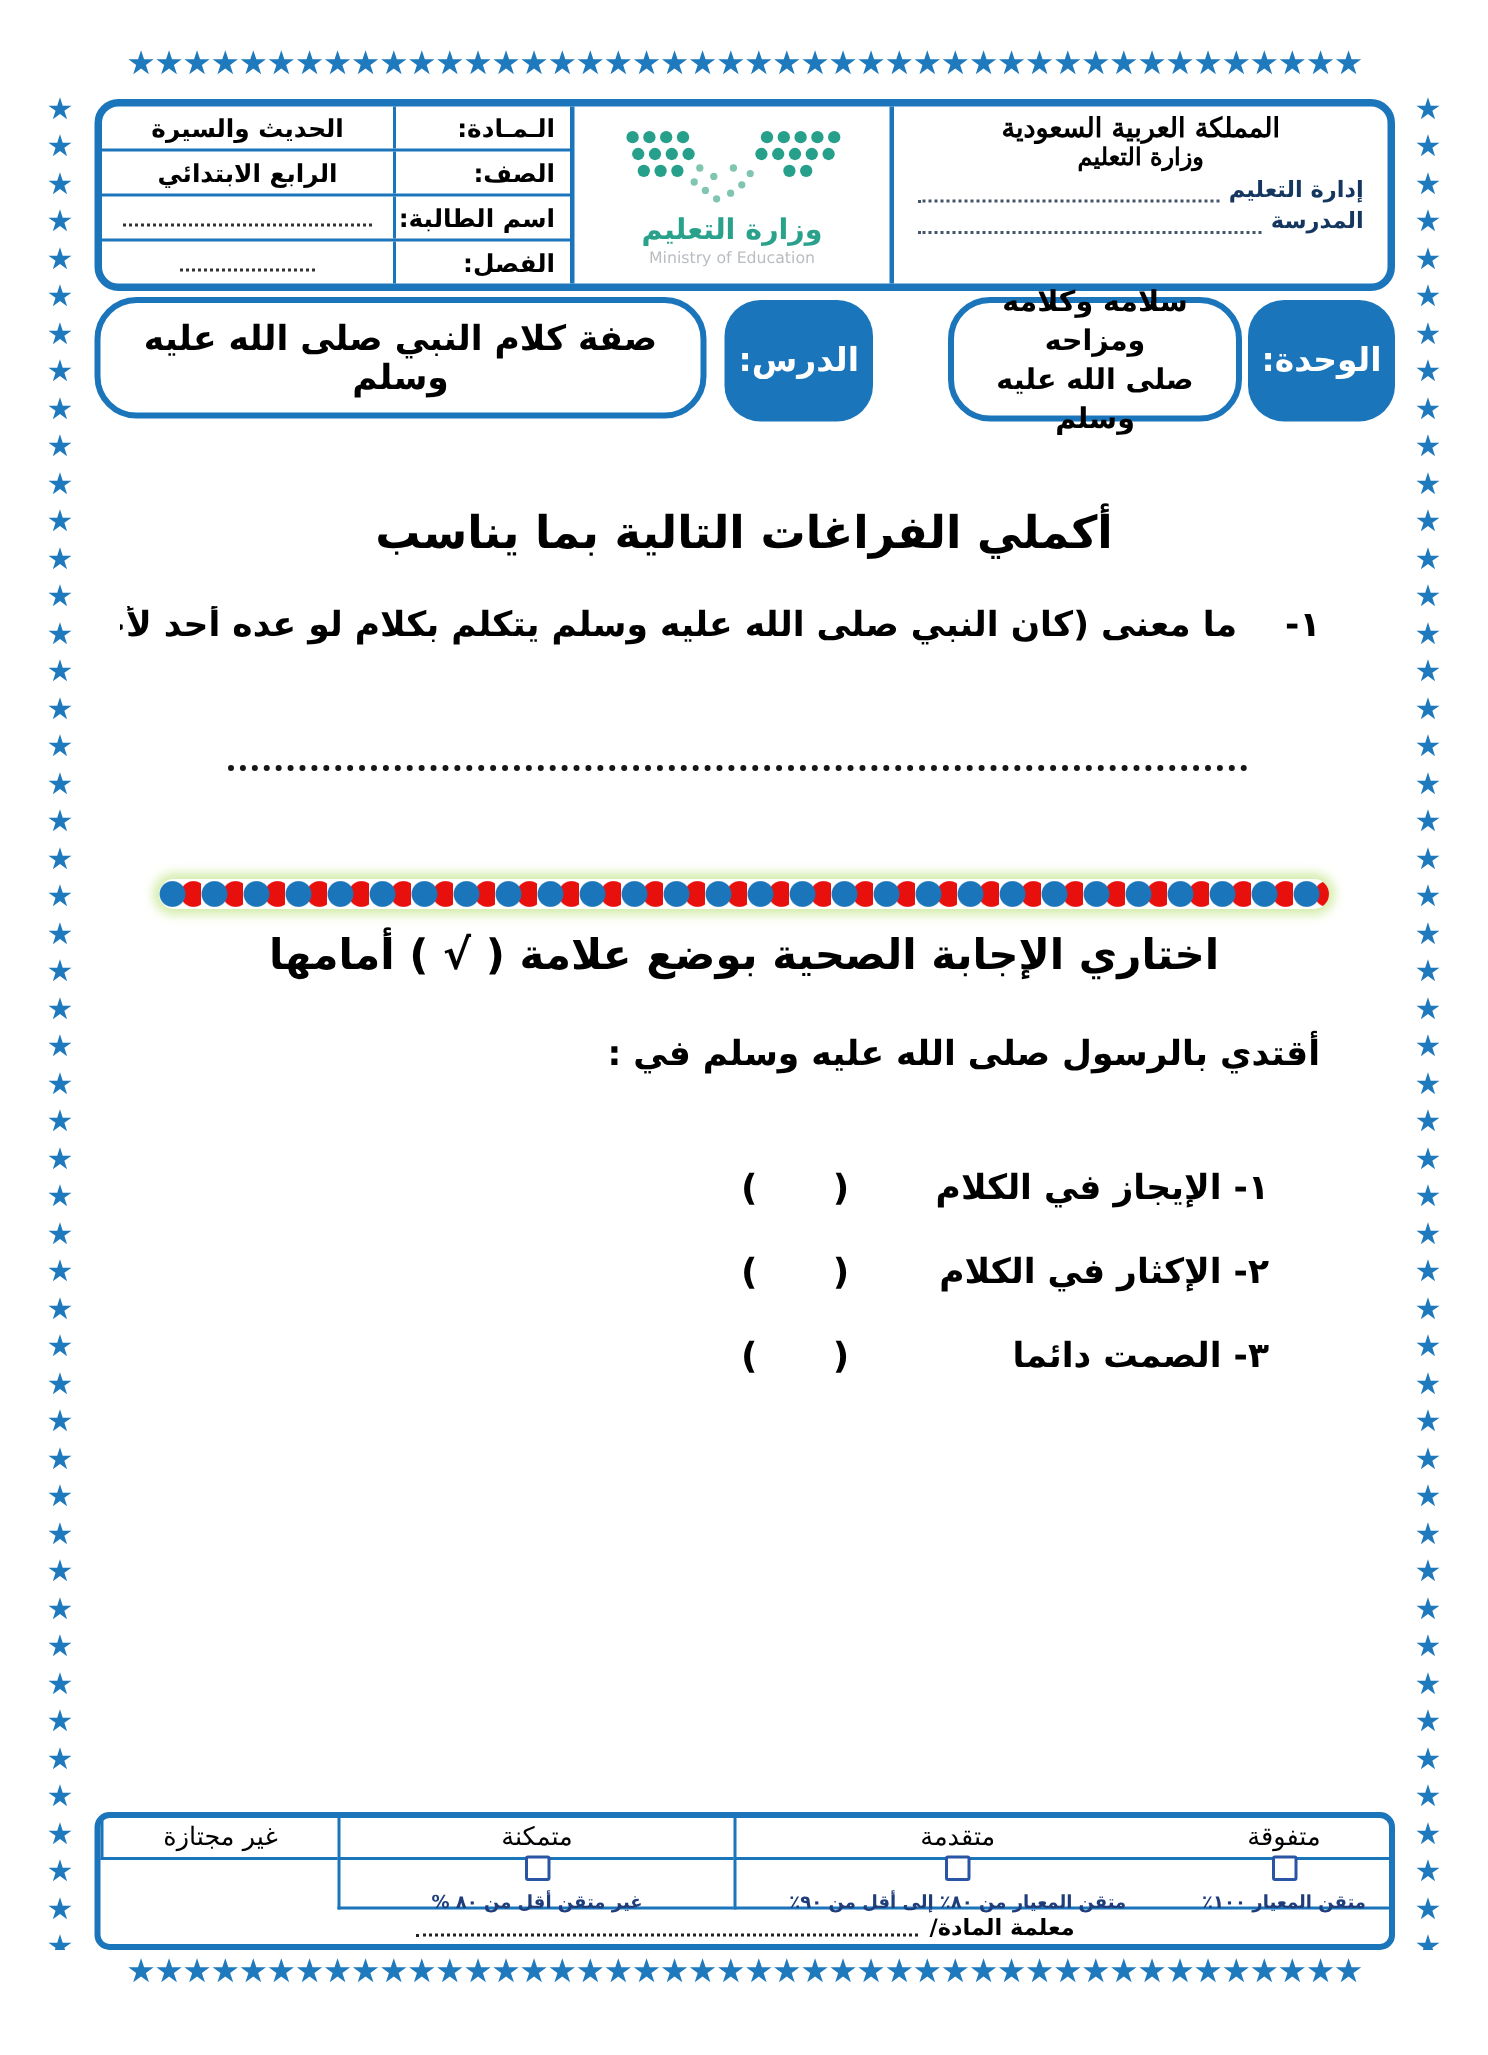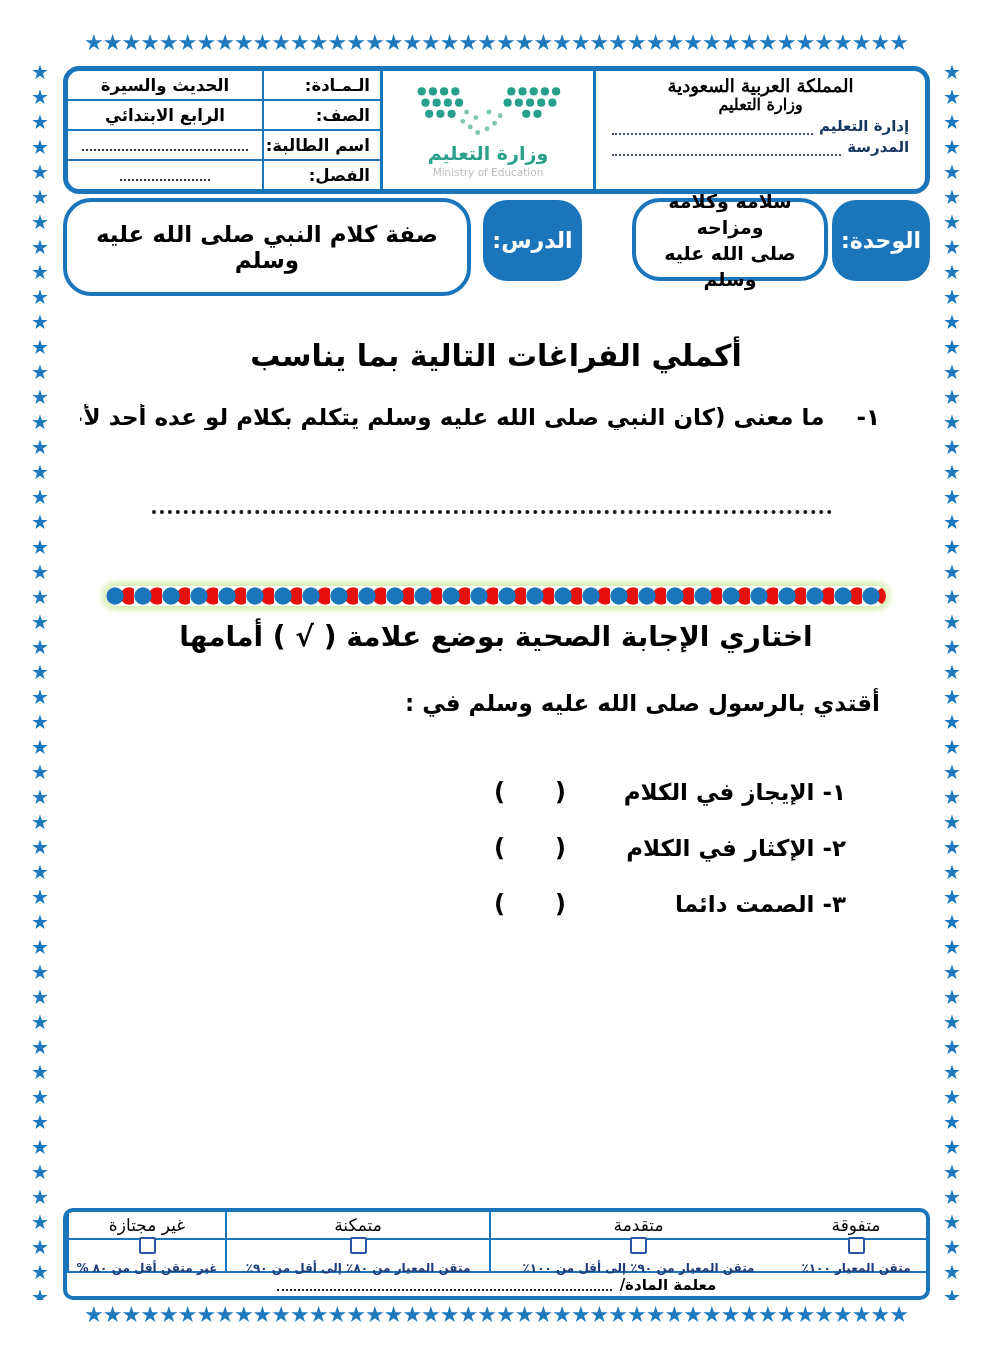--- a/index.html
+++ b/index.html
@@ -54,21 +54,21 @@
     font-weight:bold;font-size:22px;
   }
   .bubble{
     position:absolute;background:#fff;border:4px solid #1b75bb;border-radius:28px;
     display:flex;flex-direction:column;align-items:center;justify-content:center;
     font-weight:bold;color:#000;text-align:center;box-sizing:border-box;
   }
   .pill-unit{top:200px;right:62px;width:98px;height:81px;}
   .bubble-unit{top:198px;right:164px;width:196px;height:83px;font-size:19px;line-height:26px;}
   .pill-lesson{top:200px;right:410px;width:99px;height:81px;}
-  .bubble-lesson{top:198px;left:63px;width:408px;height:98px;font-size:23px;}
+  .bubble-lesson{top:198px;left:63px;width:408px;height:81px;font-size:23px;}
   
   .sec-title{position:absolute;left:0;right:0;text-align:center;font-weight:bold;font-size:30px;}
   .title-fill{top:338px;}
   .title-choice{top:620px;font-size:28px;}
   .question{position:absolute;right:112px;left:80px;top:404px;text-align:right;font-weight:bold;font-size:23px;white-space:pre;overflow:hidden;}
   .answer-line{position:absolute;top:500px;left:152px;width:680px;border-bottom:4px dotted #161616;height:10px;}
   .dot-sep{
     position:absolute;top:586px;left:106px;right:106px;height:20px;border-radius:10px;
     background-image:
       radial-gradient(circle at 9px 10px,#1b75bb 8.2px,transparent 9px),
@@ -322,24 +322,20 @@
     <div class="rub-h sep">متقدمة</div>
     <div class="rub-h sep">متمكنة</div>
     <div class="rub-h sep">غير مجتازة</div>
 
     <div class="rub-c">
       <span class="checkbox"></span>
       <span>متقن المعيار ١٠٠٪</span>
     </div>
     <div class="rub-c sep">
       <span class="checkbox"></span>
-      <span>متقن المعيار من ٩٠٪  إلى أقل من ١٠٠٪</span>
-    </div>
-    <div class="rub-c sep">
-      <span class="checkbox"></span>
       <span>متقن المعيار من ٨٠٪ إلى أقل من ٩٠٪</span>
     </div>
     <div class="rub-c sep">
       <span class="checkbox"></span>
       <span>غير متقن أقل من ٨٠ %</span>
     </div>
 
     <div class="teacher-row">
       <span>معلمة المادة/</span>
       <span class="teacher-dots"></span>

